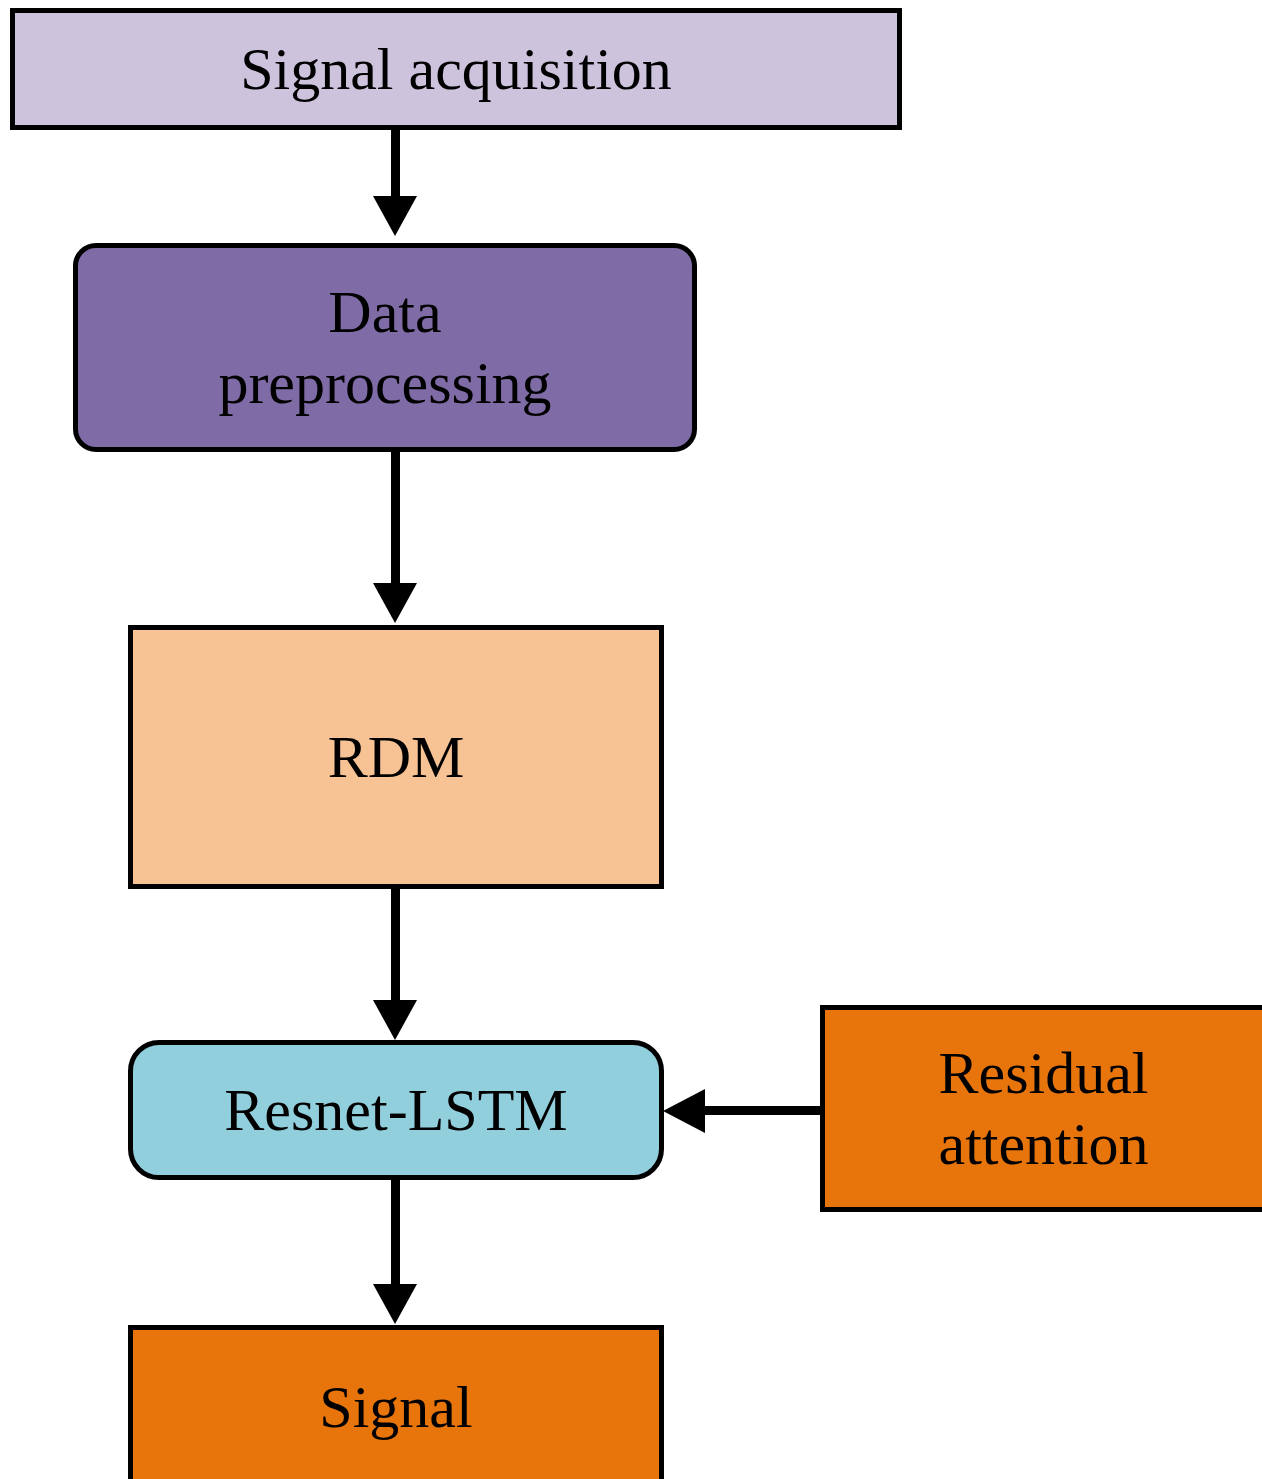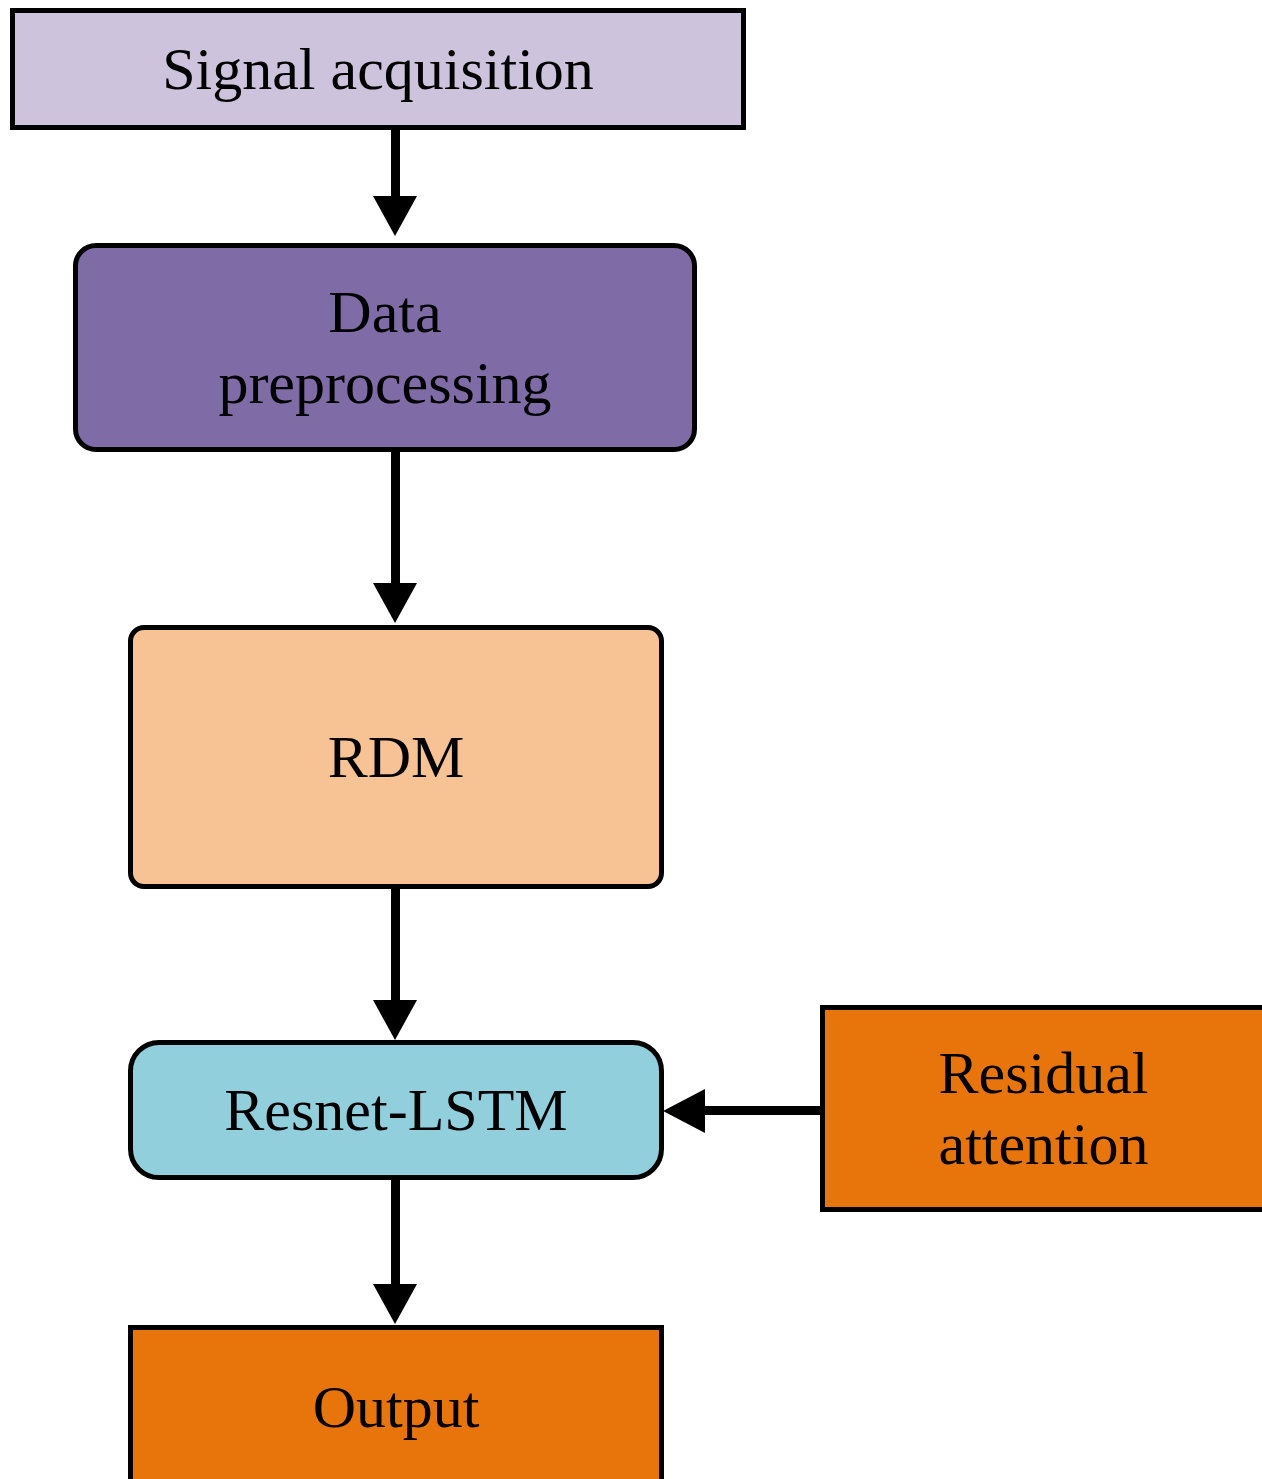--- a/index.html
+++ b/index.html
@@ -29,31 +29,30 @@
   }
   .node .label {
     display: block;
     width: 100%;
     padding: 0 6px;
     white-space: pre-line;
   }
 
   
   #node-signal-acquisition {
-    left: 10px;  top: 8px;   width: 736px; height: 122px;
+    left: 10px;  top: 8px;   width: 892px; height: 122px;
     font-size: 60px;
   }
   #node-data-preprocessing {
     left: 73px;  top: 243px; width: 624px; height: 209px;
     font-size: 60px;
   }
   #node-rdm {
     left: 128px; top: 625px; width: 536px; height: 264px;
     font-size: 60px;
-    border-radius: 16px;
   }
   #node-resnet-lstm {
     left: 128px; top: 1040px; width: 536px; height: 140px;
     font-size: 60px;
     border-radius: 31px;
   }
   #node-residual-attention {
     left: 820px; top: 1005px; width: 442px; height: 207px;
     font-size: 60px;
     border-right-width: 0;
@@ -144,16 +143,16 @@
 attention</span>
   </div>
 
   <div class="arrow-h-stem"></div>
   <div class="arrow-h-head"></div>
 
   <div class="arrow-v-stem" id="arrow4-stem"></div>
   <div class="arrow-v-head" id="arrow4-head"></div>
 
   <div class="node" id="node-output" style="background:#e8740c;">
-    <span class="label">Output</span>
+    <span class="label">Signal</span>
   </div>
 
 </div>
 
 </body></html>

